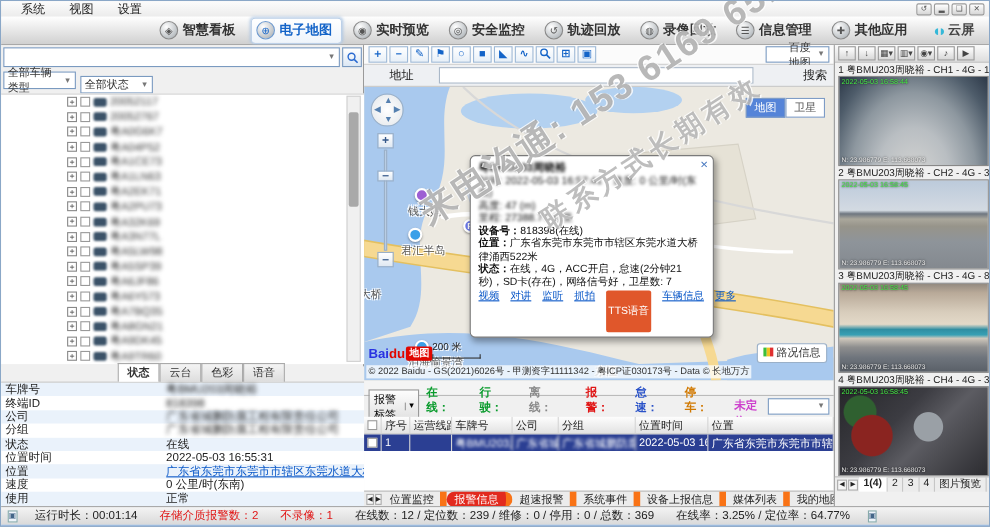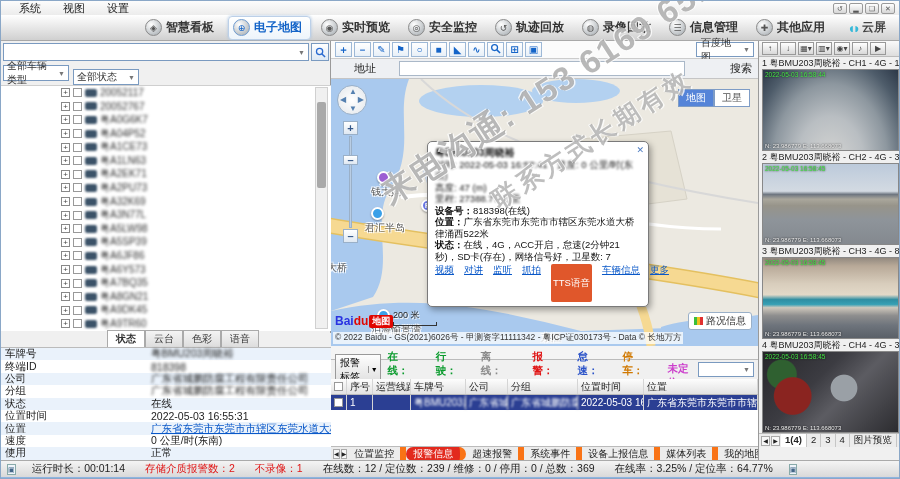--- a/index.html
+++ b/index.html
@@ -56,21 +56,21 @@
   .drow{display:flex;height:12.4px;align-items:center;}
   .drow:nth-child(odd){background:#eaf2fb;}
   .drow .dlabel{width:150px;padding-left:4px;color:#222;flex:none;}
   .drow .dvalue{color:#222;white-space:nowrap;overflow:hidden;}
   .drow .dvalue.link{color:#0a58c8;text-decoration:underline;}
   
   #map-toolbar{left:0;top:0;width:427px;height:18px;background:#fbfbfb;border-bottom:1px solid #ccc;
                display:flex;align-items:center;gap:2px;padding-left:4px;}
   .map-tb-btn{width:17px;height:15px;border:1px solid #9db8d6;background:linear-gradient(#fff,#e8f0f8);
               color:#1464c8;font-size:10px;line-height:13px;text-align:center;font-weight:bold;}
-  #map-src{margin-left:auto;margin-right:4px;width:58px;height:15px;padding-left:4px;}
+  #map-src{margin-left:auto;margin-right:4px;width:58px;height:15px;padding-left:20px;}
   #addr-row{left:0;top:18px;width:427px;height:20px;background:#eef0f3;border-bottom:1px solid #c5c5c5;
             display:flex;align-items:center;font-size:11px;color:#222;}
   #addr-label{width:68px;text-align:center;}
   #addr-input{width:286px;height:15px;background:#fff;border:1px solid #aab8c8;}
   #addr-search{margin-left:auto;margin-right:6px;font-size:11px;}
   #map{left:0;top:38px;width:427px;height:267px;background:#ece9e1;overflow:hidden;}
   #map svg{position:absolute;left:0;top:0;}
   .map-label{position:absolute;font-size:10px;color:#555;text-shadow:1px 1px 0 #fff,-1px -1px 0 #fff,1px -1px 0 #fff,-1px 1px 0 #fff;white-space:nowrap;}
   .poi-pin{position:absolute;width:13px;height:13px;border-radius:50%;border:2px solid #fff;
            box-shadow:0 1px 2px rgba(0,0,0,.35);color:#fff;font-size:8px;line-height:9px;text-align:center;font-weight:bold;}

